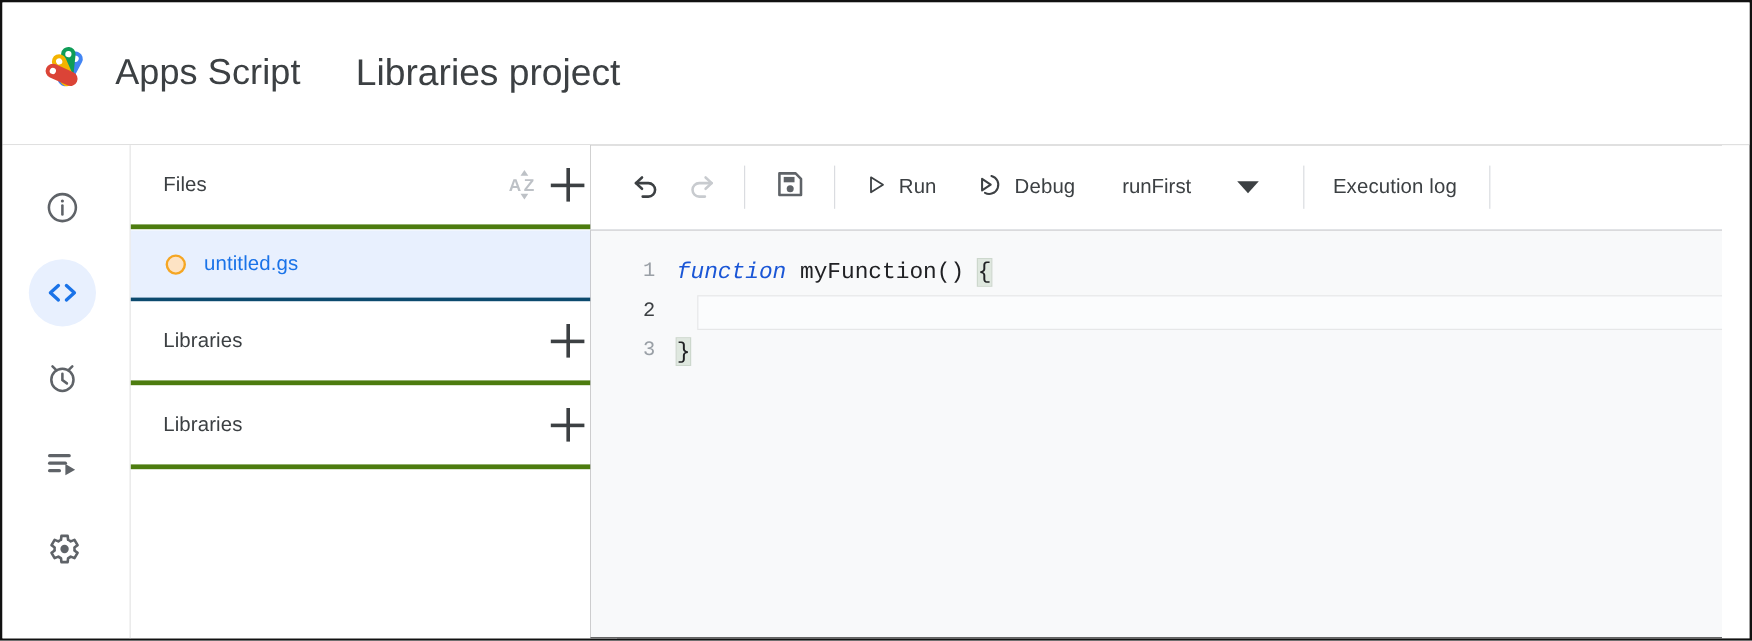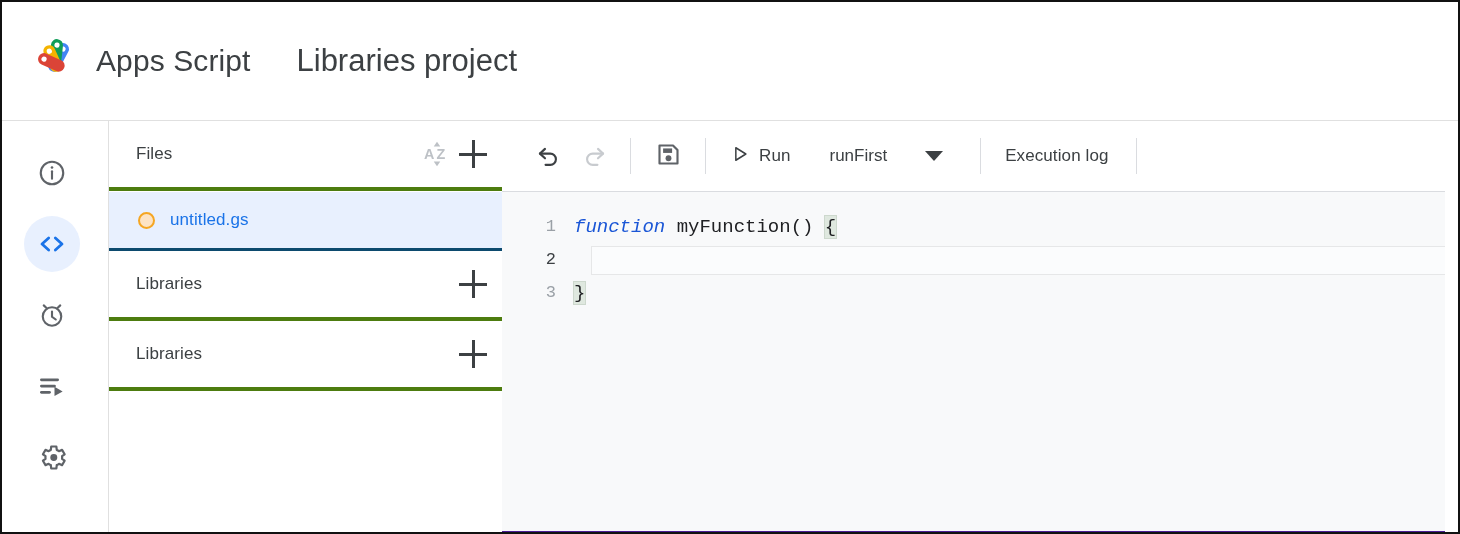--- a/index.html
+++ b/index.html
@@ -153,24 +153,24 @@
     margin-left: 15px;
     font-size: 17px;
     color: #1a73e8;
     letter-spacing: .1px;
   }
   .files-spacer { height: 1px; }
 
   
   .editor-area {
     position: absolute;
-    left: 500px; top: 119px;
+    left: 490px; top: 119px;
     width: 943px;
     height: 411px;
-    background: #4c1d95;
+    background: #404040;
   }
   .toolbar {
     position: relative;
     height: 71px;
     background: #ffffff;
     border-bottom: 1px solid #dadce0;
     display: flex;
     align-items: center;
     padding-left: 25px;
     gap: 0;
@@ -434,20 +434,29 @@
 
       <span class="tb-text-btn">
         <span>
           <svg width="20" height="20" viewBox="0 0 24 24" fill="none" stroke="#3c4043" stroke-width="1.8" stroke-linejoin="round">
             <polygon points="7,4.5 19,12 7,19.5"></polygon>
           </svg>
         </span>
         <span>Run</span>
       </span>
 
+      <span class="tb-text-btn" style="margin-left:14px;">
+        <span>
+          <svg width="24" height="24" viewBox="0 0 24 24" fill="none" stroke="#3c4043" stroke-width="1.7" stroke-linecap="round" stroke-linejoin="round">
+            <path d="M13.2 4.6a7.6 7.6 0 1 1-5.4 14.1"></path>
+            <polygon points="5.4,7 12.6,11.8 5.4,16.6"></polygon>
+          </svg>
+        </span>
+        <span>Debug</span>
+      </span>
 
       <span class="tb-func" style="margin-left:22px;">runFirst</span>
       <span class="caret"></span>
 
       <span class="tb-sep"></span>
 
       <span class="tb-text-btn">
         <span>Execution log</span>
       </span>
 

